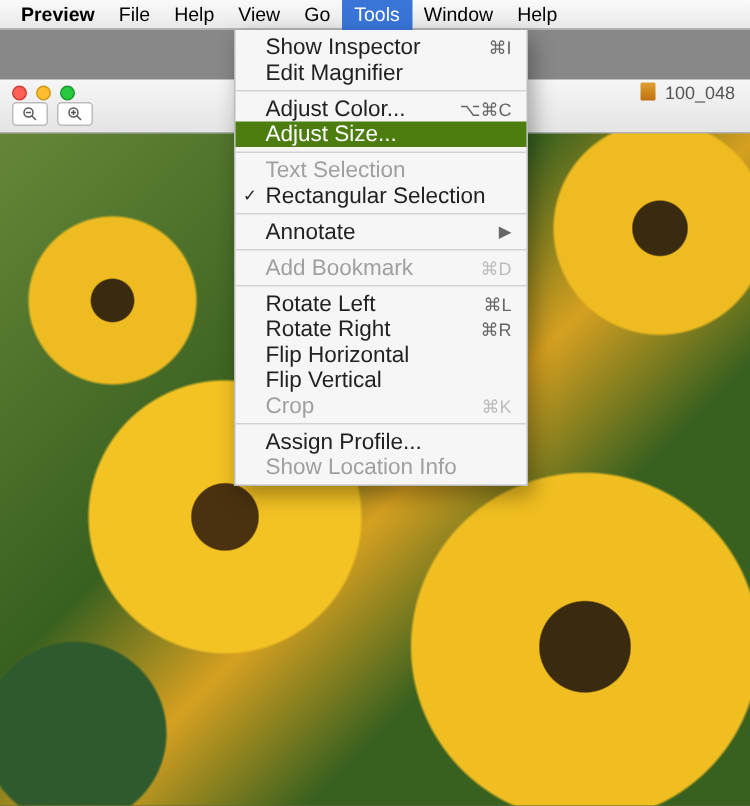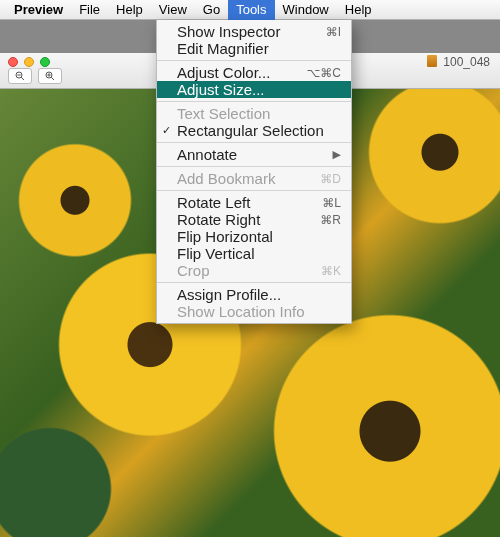--- a/index.html
+++ b/index.html
@@ -132,21 +132,21 @@
   .dropdown .row {
     display: flex;
     align-items: center;
     height: 17px;
     padding: 0 10px 0 20px;
     color: #222;
     position: relative;
   }
   .dropdown .row.disabled { color: #a0a0a0; }
   .dropdown .row.highlight {
-    background: #0f766e;
+    background: #4d7c0f;
     color: #fff;
   }
   .dropdown .row .label { flex: 1; white-space: nowrap; font-size: 15px; }
   .dropdown .row .shortcut {
     font-size: 12px;
     color: #666;
     letter-spacing: 0;
   }
   .dropdown .row.disabled .shortcut { color: #bcbcbc; }
   .dropdown .row .check {

